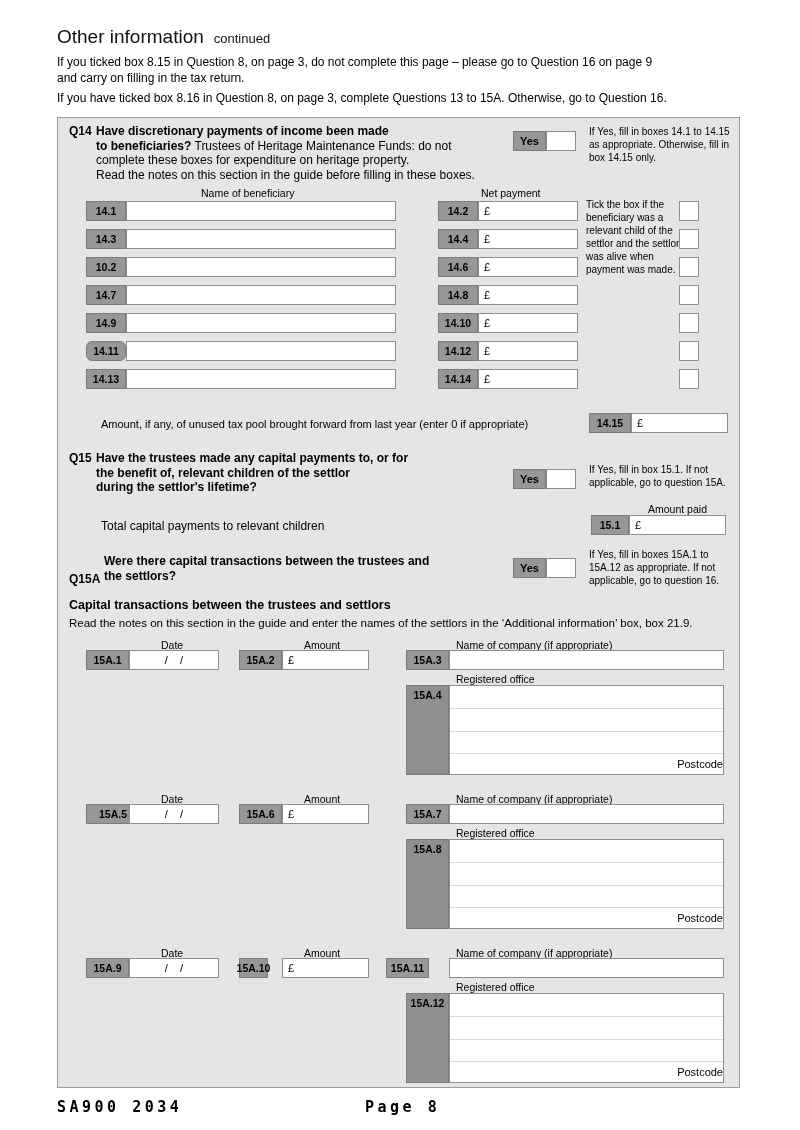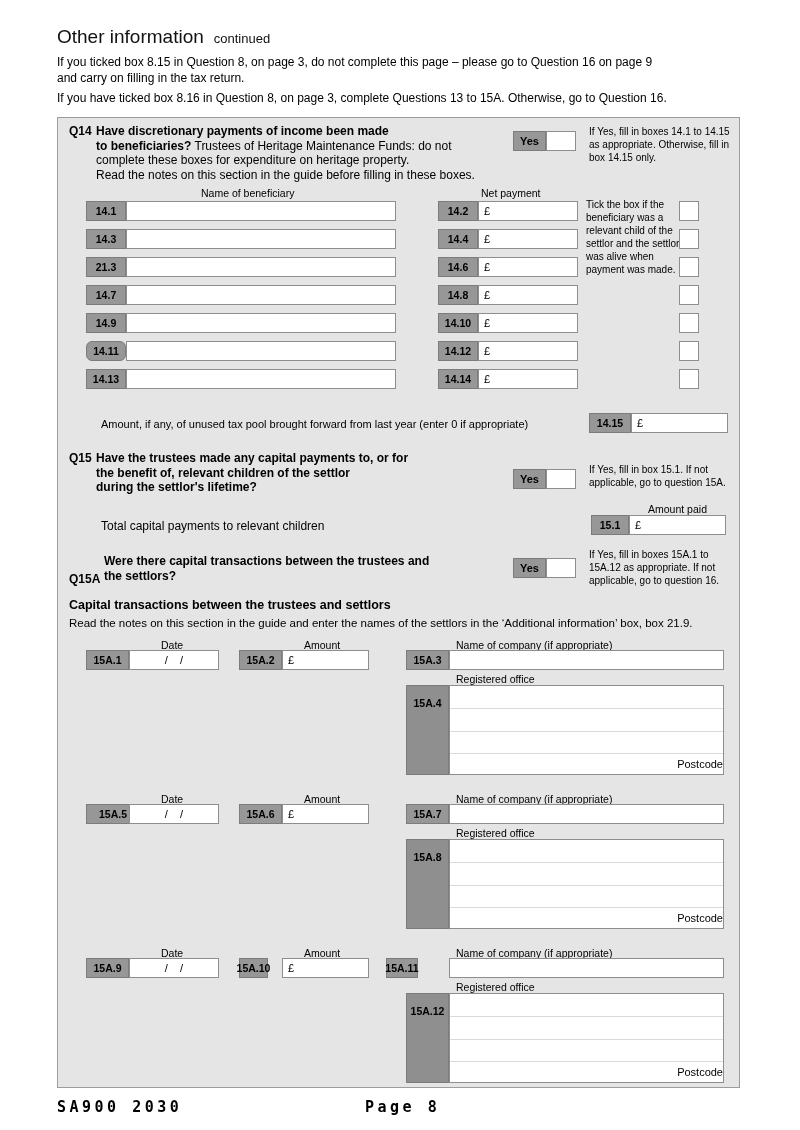--- a/index.html
+++ b/index.html
@@ -29,21 +29,21 @@
   .yesgray{position:absolute;background:#979797;border:1px solid #7c7c7c;box-sizing:border-box;
            width:33px;height:20px;display:flex;align-items:center;justify-content:center;
            font-weight:bold;font-size:11px;}
   .ticknote{font-size:10px;line-height:13px;}
   .ticknote div{white-space:nowrap;}
   .body12{font-size:12px;white-space:nowrap;}
   .heading{font-weight:bold;font-size:12.5px;white-space:nowrap;}
   .secnote{font-size:11.5px;white-space:nowrap;}
   .group{position:absolute;left:0;width:683px;height:141px;}
   .colgray{position:absolute;background:#8f8f8f;border:1px solid #7c7c7c;box-sizing:border-box;
-           display:flex;justify-content:center;align-items:flex-start;padding-top:11px;
+           display:flex;justify-content:center;align-items:flex-start;padding-top:3px;
            font-weight:bold;font-size:10.5px;}
   .officebox{position:absolute;background:#fff;border:1px solid #8e8e8e;box-sizing:border-box;}
   .sep{position:absolute;left:0;right:0;height:1px;background:#dadada;}
   .postcode{position:absolute;left:0;right:0;bottom:4px;text-align:right;font-size:11px;}
   .footer{position:absolute;font-family:"DejaVu Sans Mono",monospace;font-weight:bold;
           font-size:15px;letter-spacing:3.5px;white-space:nowrap;}
 </style>
 </head>
 <body>
 
@@ -100,21 +100,21 @@
     <div class="whitebox" style="left:621px;top:83px;width:20px;"></div>
 
     <div class="graylabel" style="left:28px;top:111px;">14.3</div>
     <div class="whitebox" style="left:68px;top:111px;width:270px;"></div>
     <div class="graylabel" style="left:380px;top:111px;">14.4</div>
     <div class="whitebox money" style="left:420px;top:111px;width:100px;">
         <span>£</span>
       </div>
     <div class="whitebox" style="left:621px;top:111px;width:20px;"></div>
 
-    <div class="graylabel" style="left:28px;top:139px;">21.3</div>
+    <div class="graylabel" style="left:28px;top:139px;">10.2</div>
     <div class="whitebox" style="left:68px;top:139px;width:270px;"></div>
     <div class="graylabel" style="left:380px;top:139px;">14.6</div>
     <div class="whitebox money" style="left:420px;top:139px;width:100px;">
         <span>£</span>
       </div>
     <div class="whitebox" style="left:621px;top:139px;width:20px;"></div>
 
     <div class="graylabel" style="left:28px;top:167px;">14.7</div>
     <div class="whitebox" style="left:68px;top:167px;width:270px;"></div>
     <div class="graylabel" style="left:380px;top:167px;">14.8</div>
@@ -236,30 +236,30 @@
     <div class="group" style="top:829px;">
       <div class="abs colhdr" style="left:103px;top:0;">Date</div>
       <div class="abs colhdr" style="left:246px;top:0;">Amount</div>
       <div class="abs colhdr" style="left:398px;top:0;">Name of company (if appropriate)</div>
       <div class="graylabel" style="left:28px;top:11px;width:43px;">15A.9</div>
       <div class="whitebox datebox" style="left:71px;top:11px;width:90px;">/&nbsp;&nbsp;&nbsp;&nbsp;/</div>
       <div class="graylabel" style="left:181px;top:11px;width:29px;">15A.10</div>
       <div class="whitebox money" style="left:224px;top:11px;width:87px;">
           <span>£</span>
         </div>
-      <div class="graylabel" style="left:328px;top:11px;width:32px;">15A.11</div>
+      <div class="graylabel" style="left:328px;top:11px;width:43px;">15A.11</div>
       <div class="whitebox" style="left:391px;top:11px;width:275px;"></div>
       <div class="abs colhdr" style="left:398px;top:34px;">Registered office</div>
       <div class="colgray" style="left:348px;top:46px;width:43px;height:90px;">15A.12</div>
       <div class="officebox" style="left:391px;top:46px;width:275px;height:90px;">
         <div class="sep" style="top:22px;"></div>
         <div class="sep" style="top:45px;"></div>
         <div class="sep" style="top:67px;"></div>
         <div class="postcode">Postcode</div>
       </div>
     </div>
 
   </div>
 
-  <div class="footer" style="left:57px;top:1098px;">SA900 2030</div>
+  <div class="footer" style="left:57px;top:1098px;">SA900 2034</div>
   <div class="footer" style="left:365px;top:1098px;">Page 8</div>
 
 </div>
 
 </body></html>

